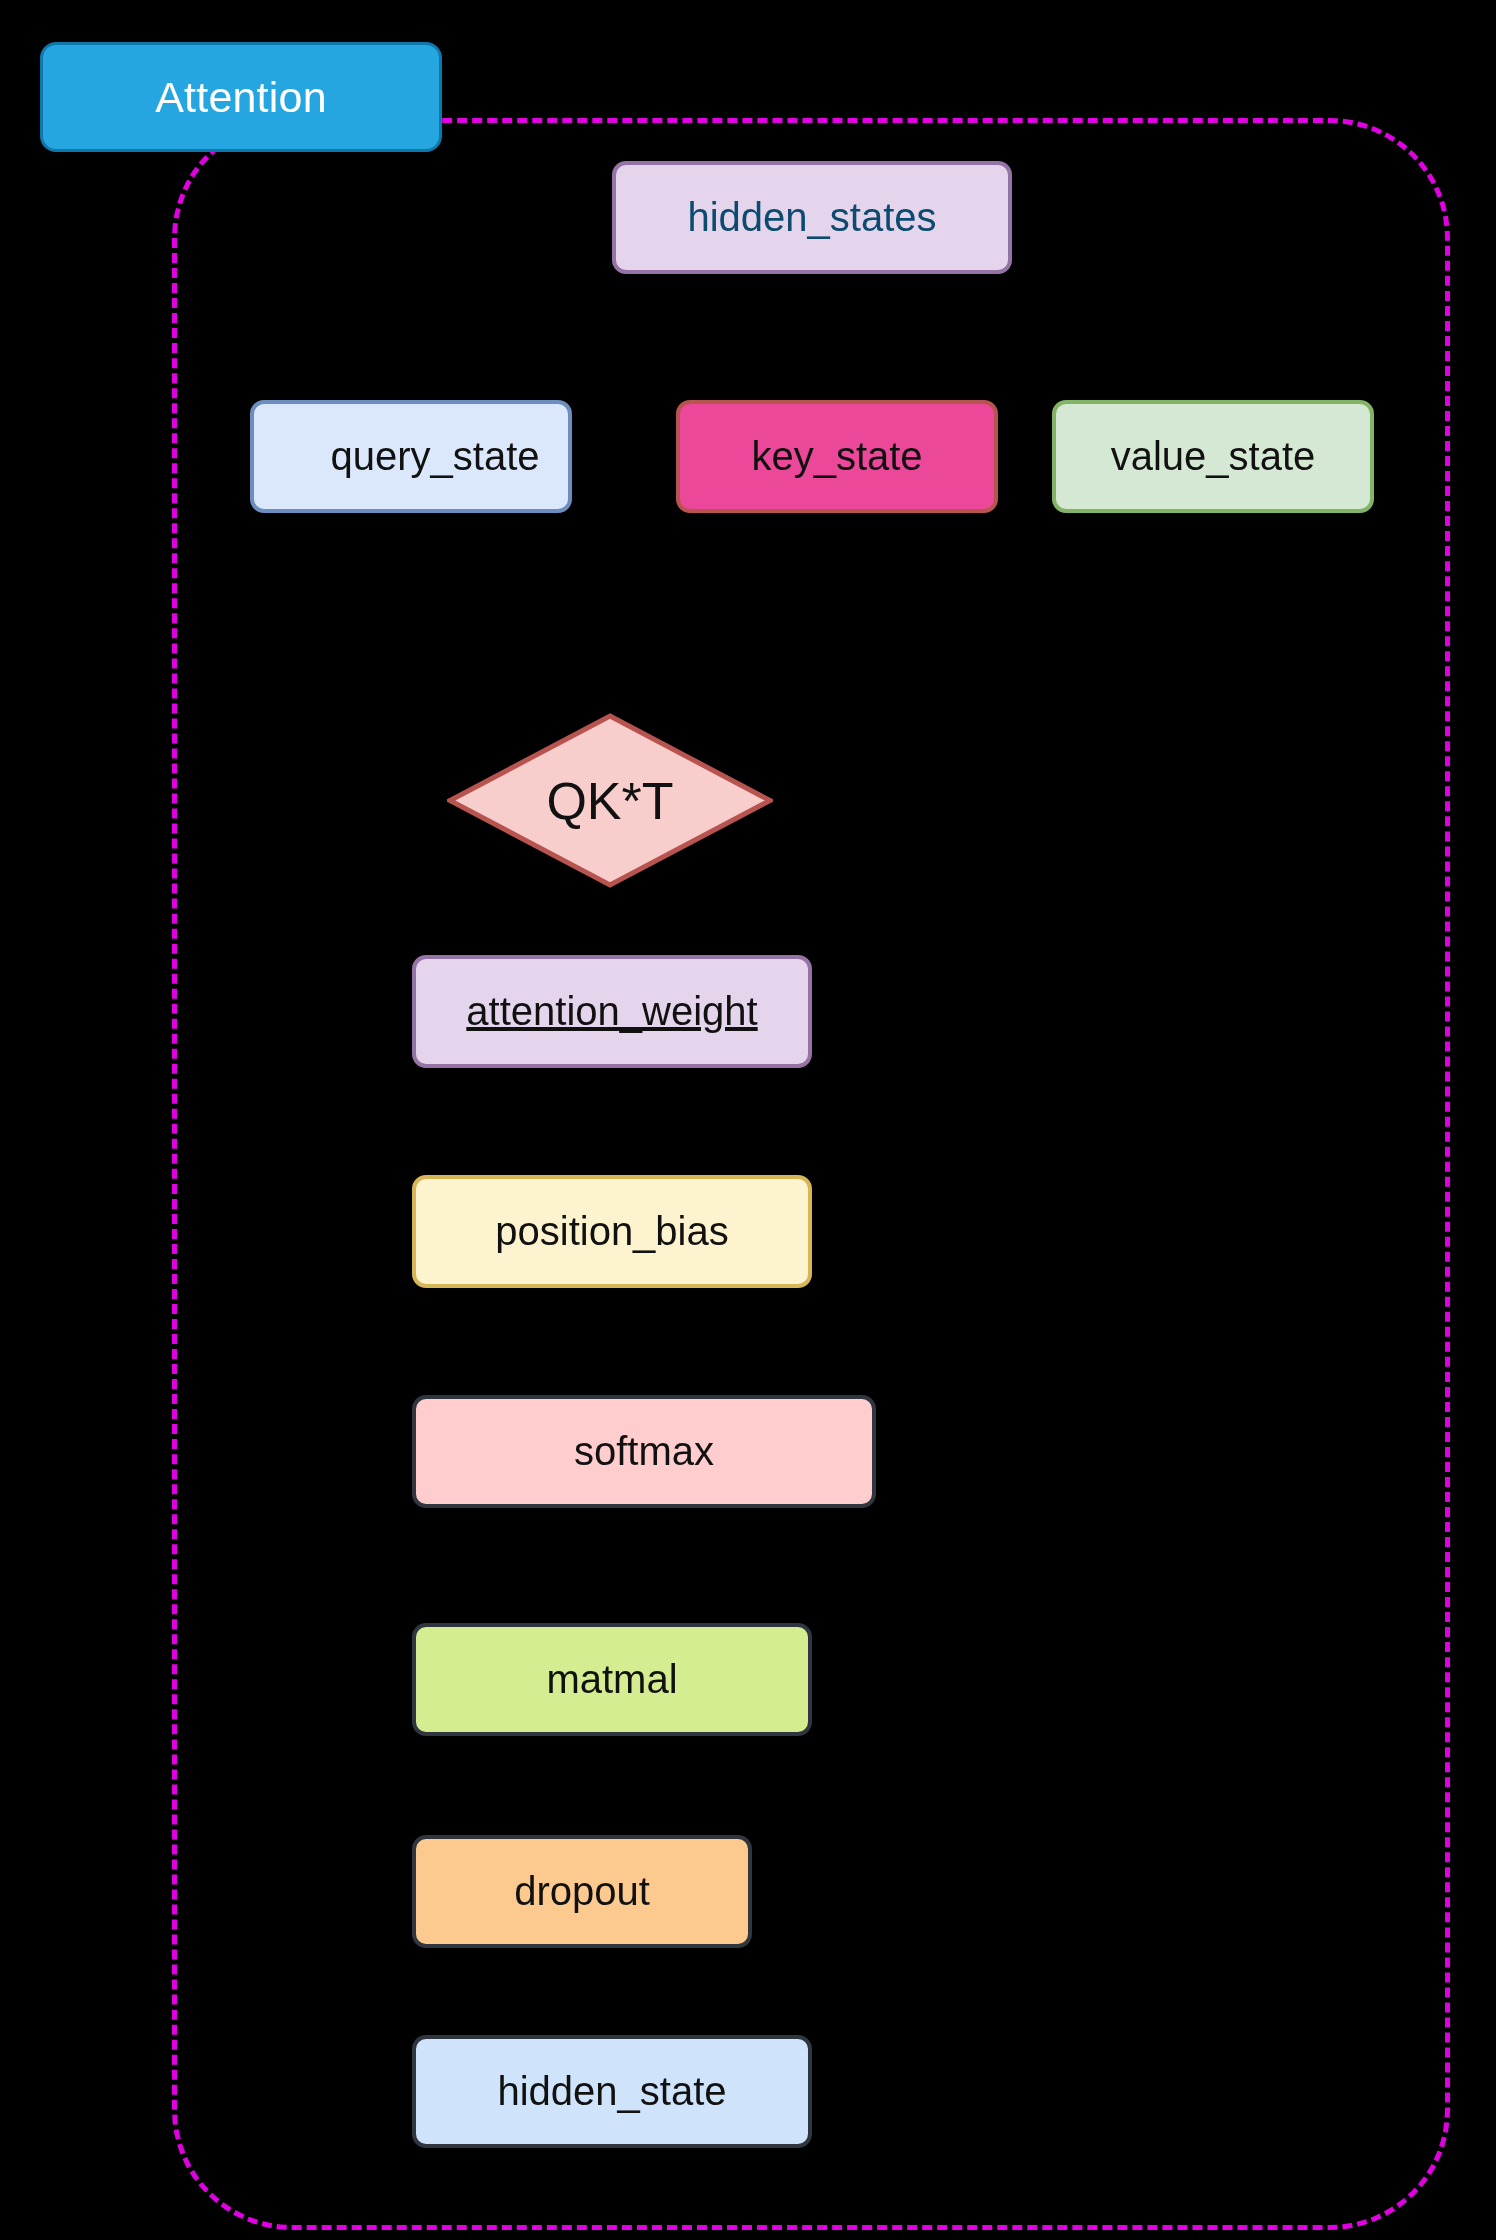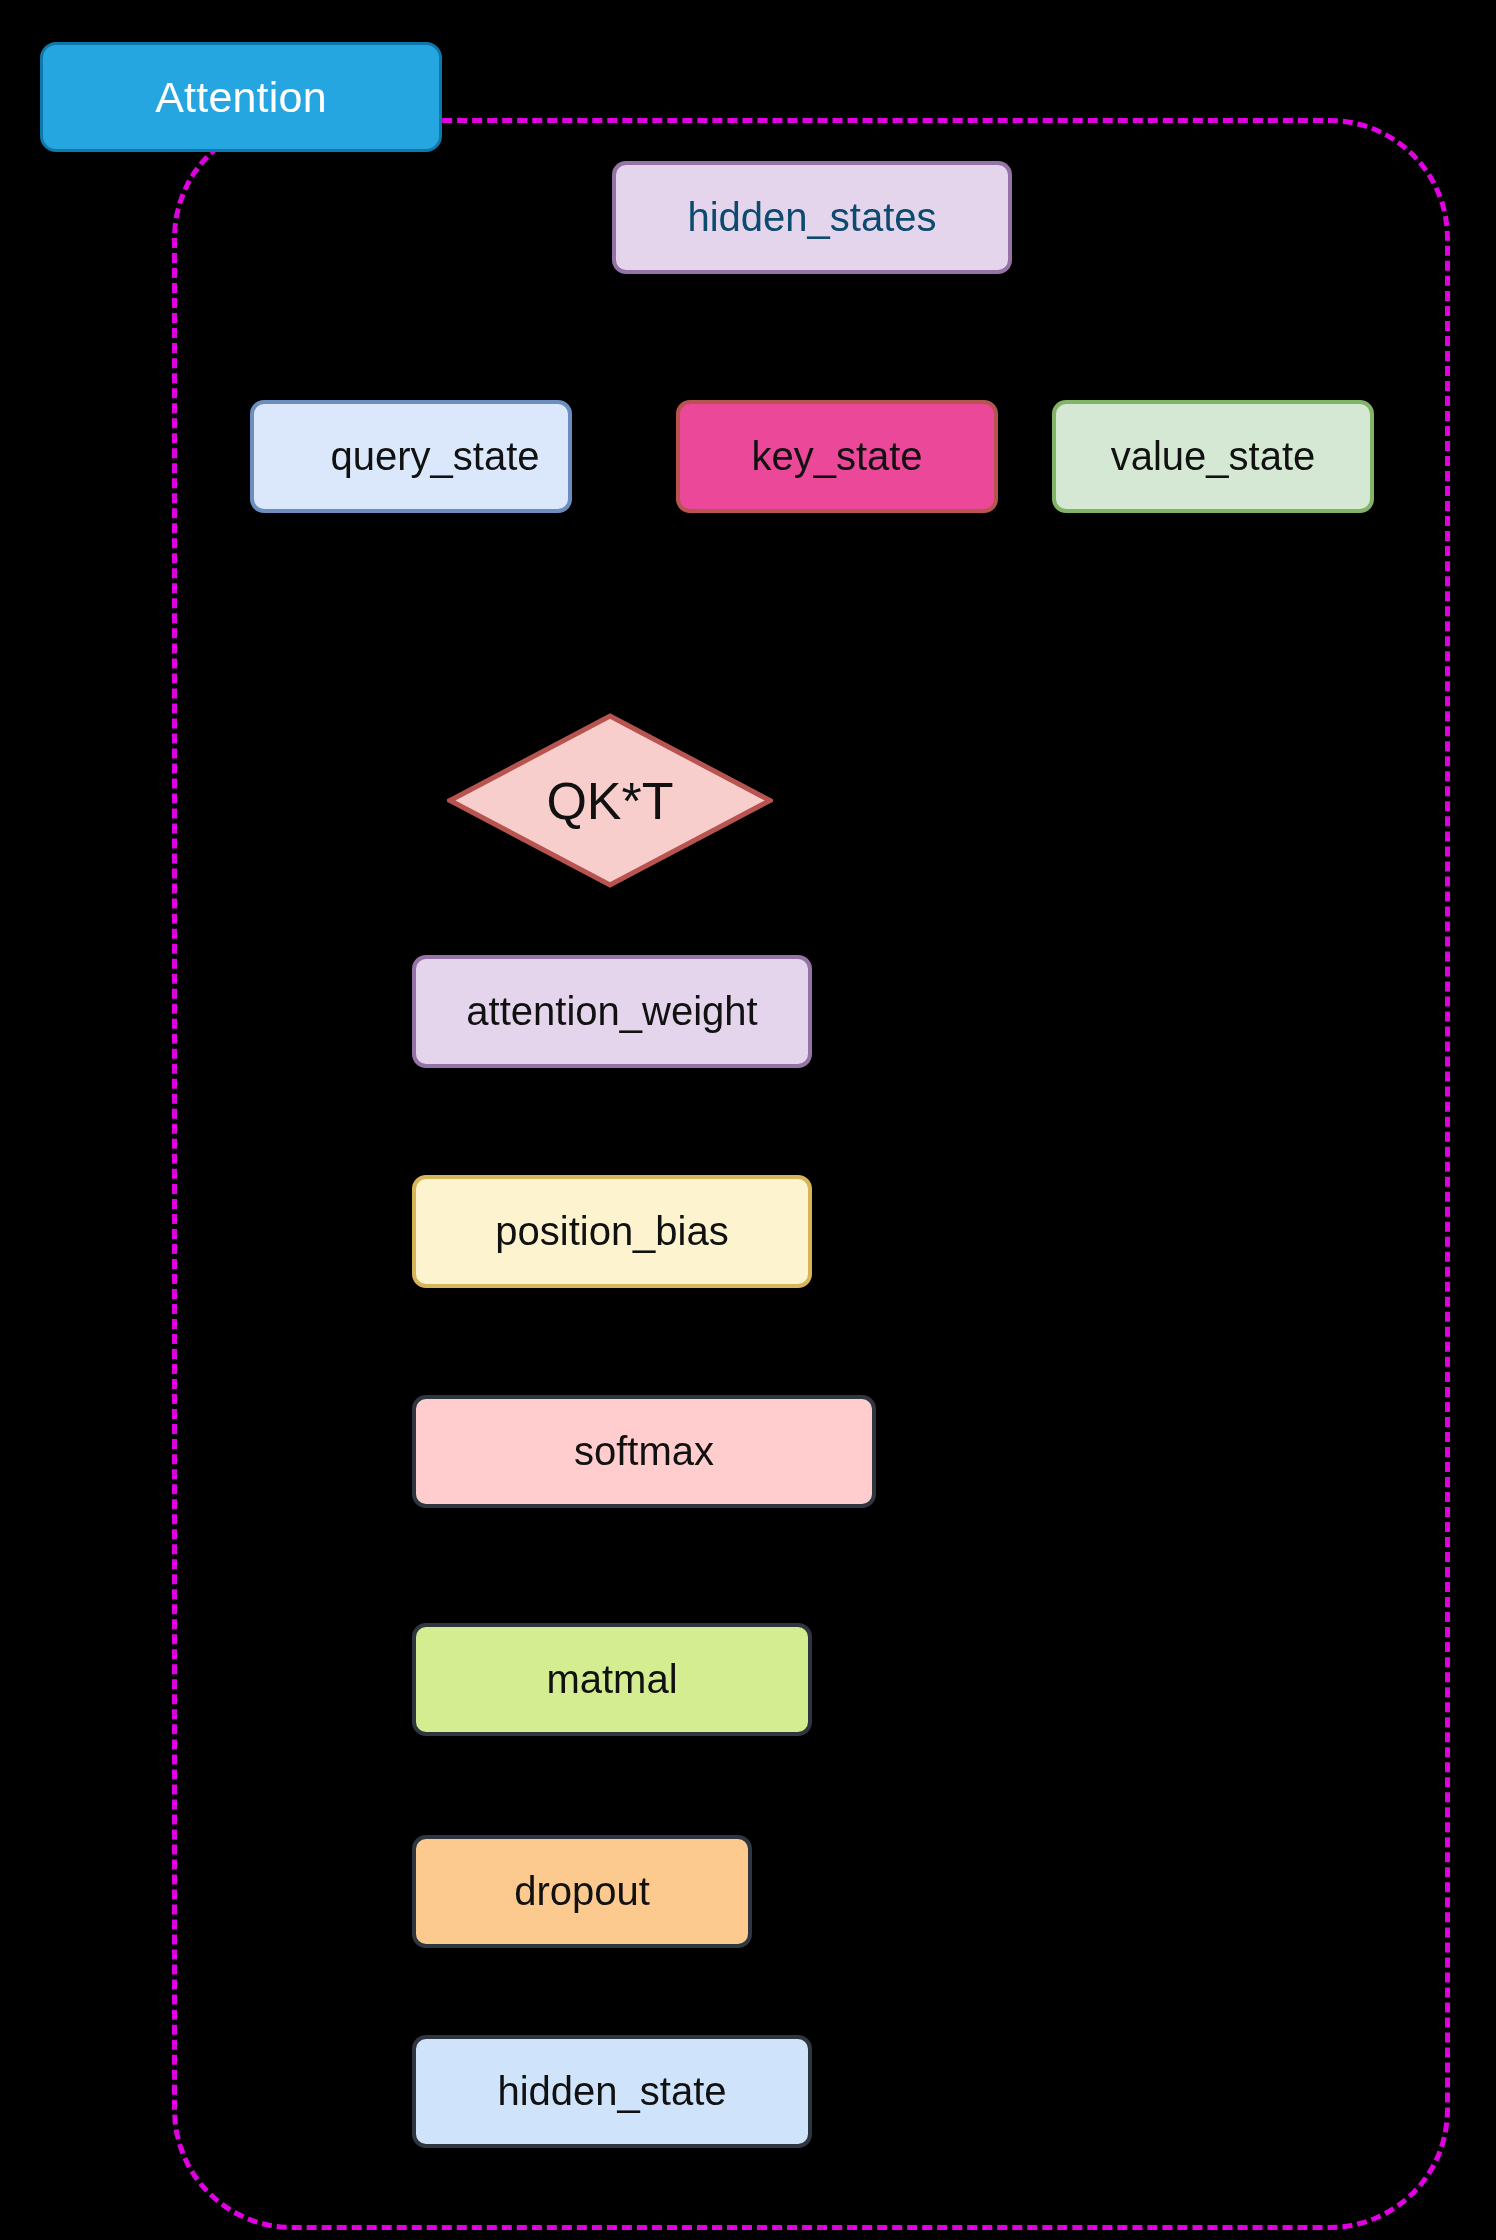--- a/index.html
+++ b/index.html
@@ -111,21 +111,21 @@
       </div>
       <div class="node" style="left: 1052px; top: 400px; width: 322px; height: 113px; background: rgb(213, 232, 212); border-color: rgb(130, 179, 102); color: rgb(17, 17, 17);">
         <span>value_state</span>
       </div>
       <div class="diamond-wrap" style="left: 447px; top: 713px; width: 326px; height: 175px;">
         <svg width="326" height="175" viewBox="0 0 326 175">
           <polygon points="163,3 323,87.5 163,172 3,87.5" fill="#f8cecc" stroke="#b85450" stroke-width="5"></polygon>
         </svg>
         <div class="diamond-label" style="color: rgb(17, 17, 17);">QK*T</div>
       </div>
-      <div class="node" style="left: 412px; top: 955px; width: 400px; height: 113px; background: rgb(228, 213, 236); border-color: rgb(150, 115, 166); color: rgb(17, 17, 17);">
+      <div class="node" style="left: 412px; top: 955px; width: 400px; height: 113px; background: rgb(228, 213, 236); border-color: rgb(150, 115, 166); color: rgb(17, 17, 17); text-decoration: underline;">
         <span>attention_weight</span>
       </div>
       <div class="node" style="left: 412px; top: 1175px; width: 400px; height: 113px; background: rgb(253, 244, 207); border-color: rgb(214, 182, 86); color: rgb(17, 17, 17);">
         <span>position_bias</span>
       </div>
       <div class="node" style="left: 412px; top: 1395px; width: 464px; height: 113px; background: rgb(255, 205, 205); border-color: rgb(47, 54, 64); color: rgb(17, 17, 17);">
         <span>softmax</span>
       </div>
       <div class="node" style="left: 412px; top: 1623px; width: 400px; height: 113px; background: rgb(212, 237, 145); border-color: rgb(47, 54, 64); color: rgb(17, 17, 17);">
         <span>matmal</span>

